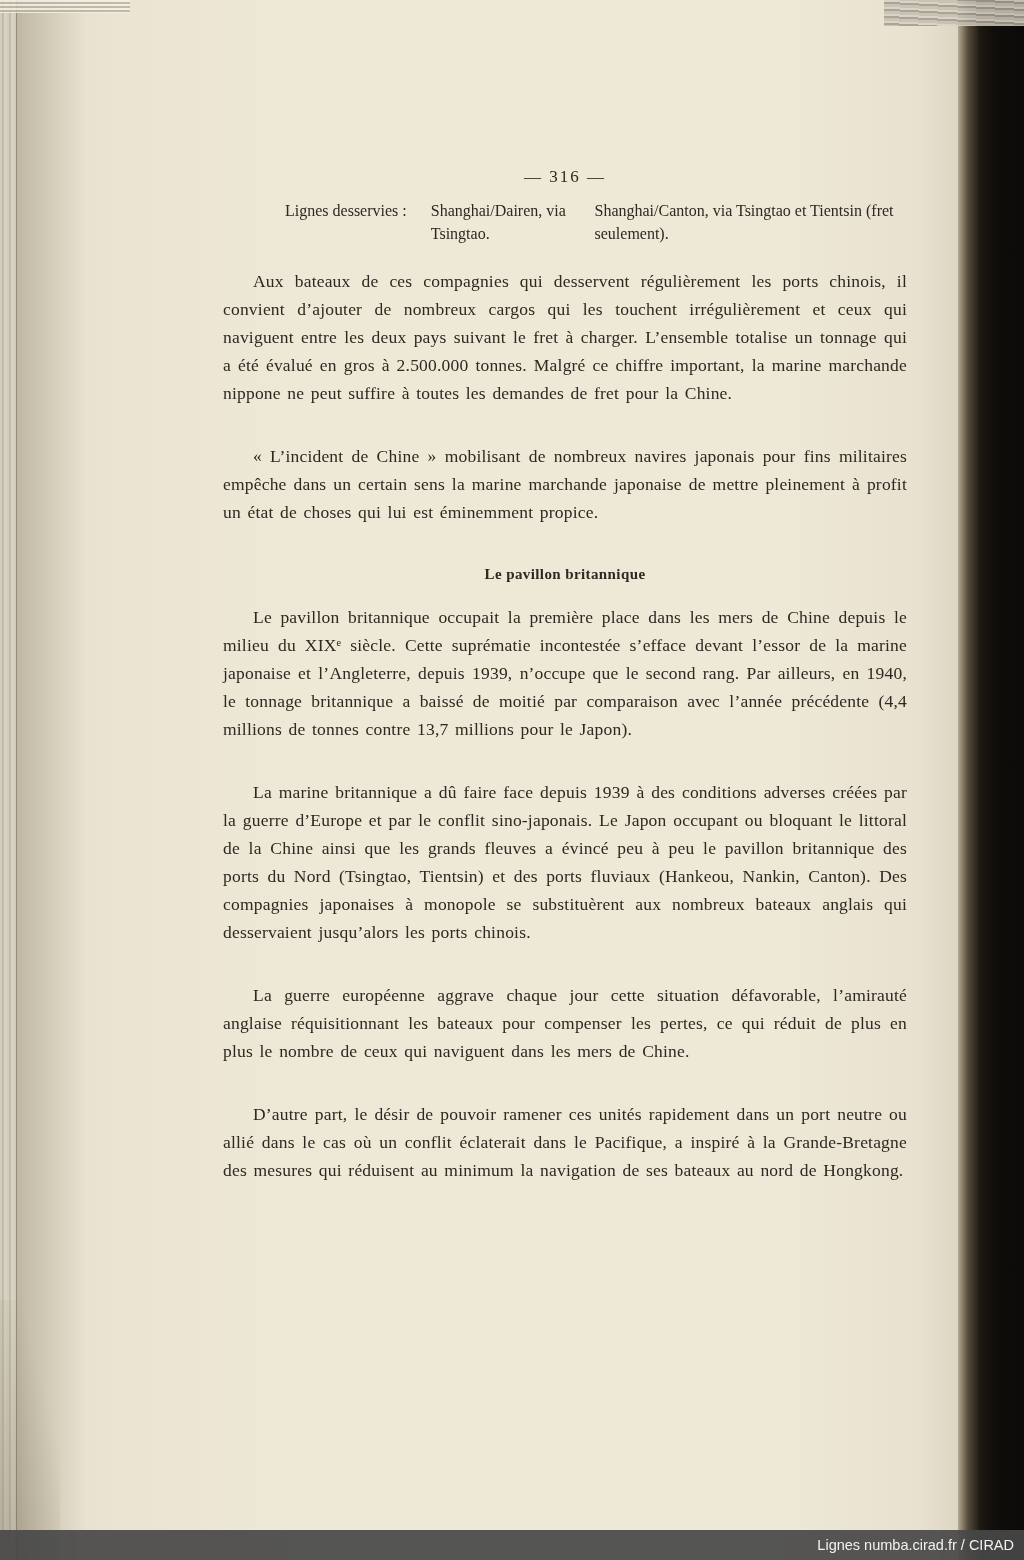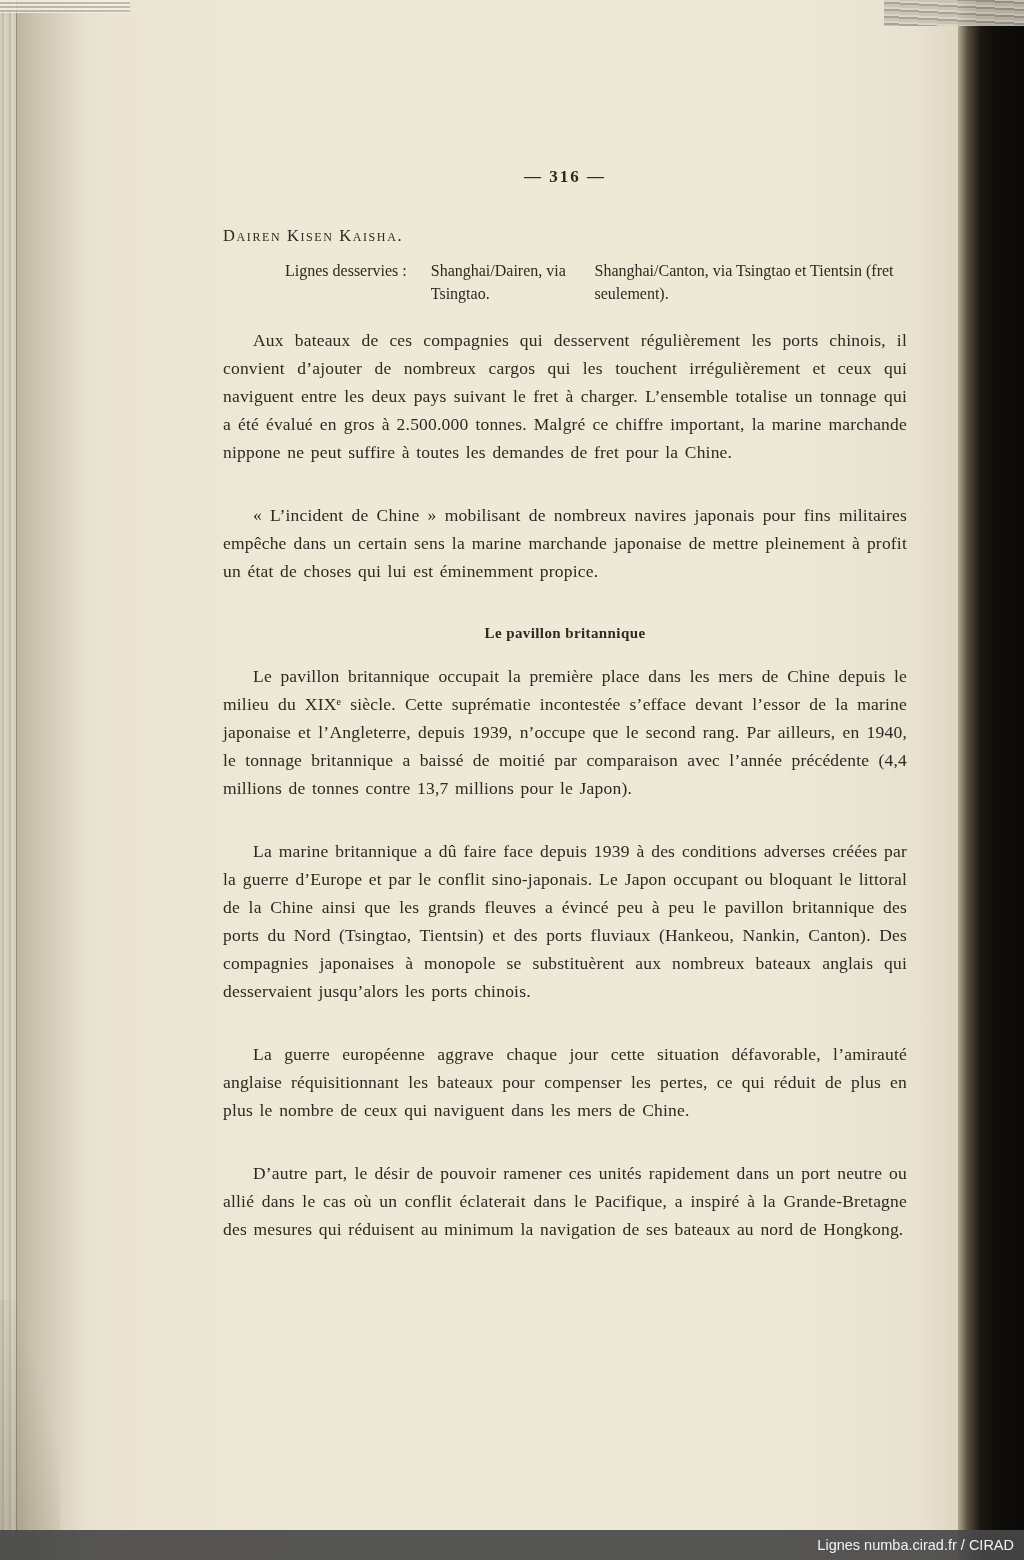--- a/index.html
+++ b/index.html
@@ -101,21 +101,20 @@
     line-height: 1.6;
     text-align: justify;
   }
 
   .page-number {
     margin-top: 163px;
     text-align: center;
     font-size: 17px;
     letter-spacing: 2px;
     text-indent: 0;
-    font-weight: bold;
   }
 
   .company {
     margin-top: 33px;
     font-variant: small-caps;
     letter-spacing: 1.6px;
     font-size: 16.5px;
   }
 
   .service-lines {
@@ -172,21 +171,20 @@
   <div class="edge-left"></div>
   <div class="gutter-shadow"></div>
   <div class="edge-right"></div>
   <div class="stack-top-right"></div>
   <div class="stack-top-left"></div>
   <div class="curl-bottom-left"></div>
 
   <div class="content">
     <div class="page-number">— 316 —</div>
 
-    <div class="company">Dairen Kisen Kaisha.</div>
 
     <div class="service-lines">
       <span class="sl-label">Lignes desservies :</span>
       <div class="sl-items">
         <div class="sl-item">Shanghai/Dairen, via Tsingtao.</div>
         <div class="sl-item">Shanghai/Canton, via Tsingtao et Tientsin (fret seulement).</div>
       </div>
     </div>
 
     <p class="para first-after-lines">Aux bateaux de ces compagnies qui desservent régulièrement les ports chinois, il convient d’ajouter de nombreux cargos qui les touchent irrégulièrement et ceux qui naviguent entre les deux pays suivant le fret à charger. L’ensemble totalise un tonnage qui a été évalué en gros à 2.500.000 tonnes. Malgré ce chiffre important, la marine marchande nippone ne peut suffire à toutes les demandes de fret pour la Chine.</p>

